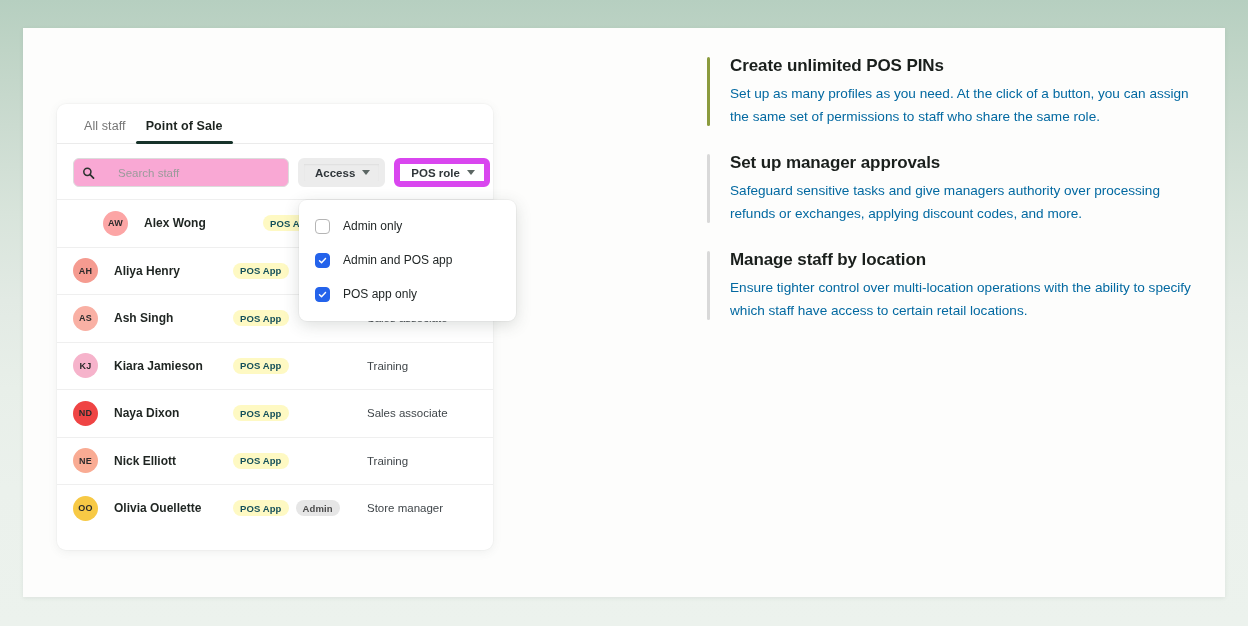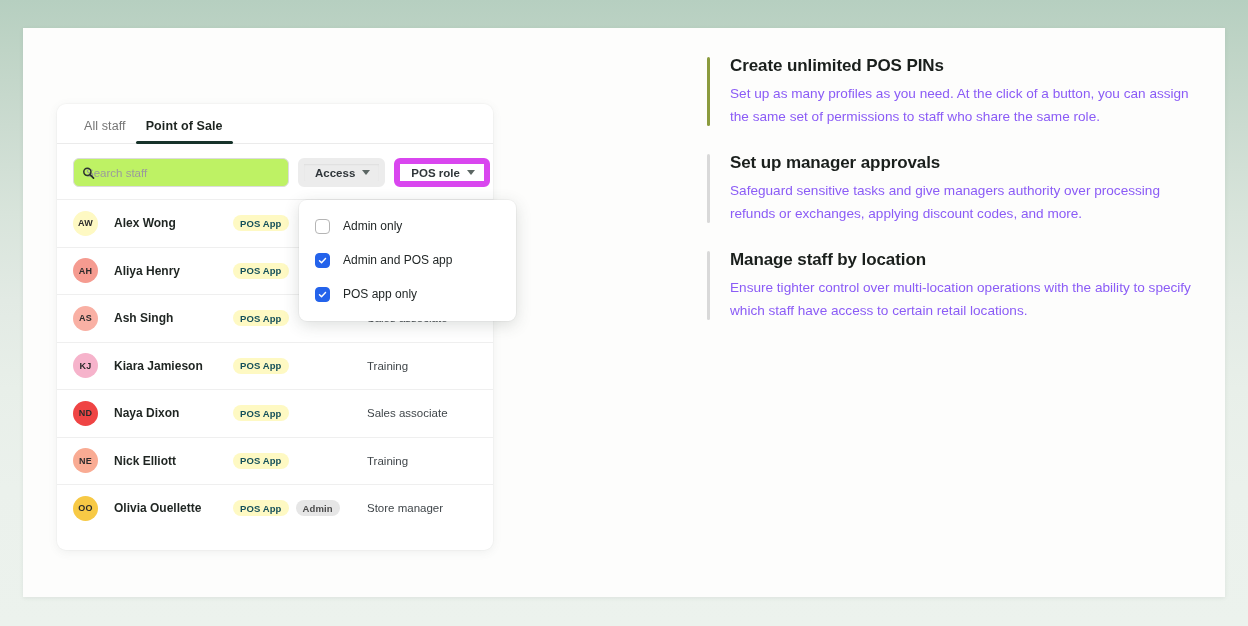--- a/index.html
+++ b/index.html
@@ -83,26 +83,26 @@
   .filters {
     display: flex;
     align-items: center;
     gap: 9px;
     padding: 14px 16px 12px 16px;
   }
   .search-box {
     position: relative;
     flex: 0 0 216px;
     height: 29px;
-    background: #bef264;
+    background: #f9a8d4;
     border: 1px solid #dcdcdc;
     border-radius: 6px;
     display: flex;
     align-items: center;
-    padding-left: 12px;
+    padding-left: 44px;
   }
   .search-icon {
     position: absolute;
     left: 8px; top: 50%;
     transform: translateY(-50%);
     width: 13px; height: 13px;
     display: block;
   }
   .search-box input {
     border: none;
@@ -272,21 +272,21 @@
     font-size: 17px;
     font-weight: 700;
     color: #1a1f1c;
     letter-spacing: -0.1px;
     margin-bottom: 7px;
     line-height: 1.25;
   }
   .feature p {
     font-size: 13.6px;
     line-height: 22.4px;
-    color: #8b5cf6;
+    color: #0369a1;
     max-width: 465px;
   }
 </style>
 </head>
 <body>
 
 <div id="page-card">
 
   <div class="mock-panel">
 
@@ -315,21 +315,21 @@
       </button>
 
       <button class="filter-btn">
         <span>POS role</span>
         <i class="caret"></i>
       </button>
     </div>
 
     <div class="staff-list" id="staff-list">
         <div class="staff-row">
-          <div class="avatar" style="background: #fef9c3; color: rgb(43, 43, 43);">AW</div>
+          <div class="avatar" style="background: #fca5a5; color: rgb(43, 43, 43); margin-left: 30px;">AW</div>
           <div class="staff-name">Alex Wong</div>
           <div class="badges">
             <span class="badge pos">POS App</span>
           </div>
           <div class="staff-role"></div>
         </div>
         <div class="staff-row">
           <div class="avatar" style="background: rgb(245, 155, 144); color: rgb(43, 43, 43);">AH</div>
           <div class="staff-name">Aliya Henry</div>
           <div class="badges">

